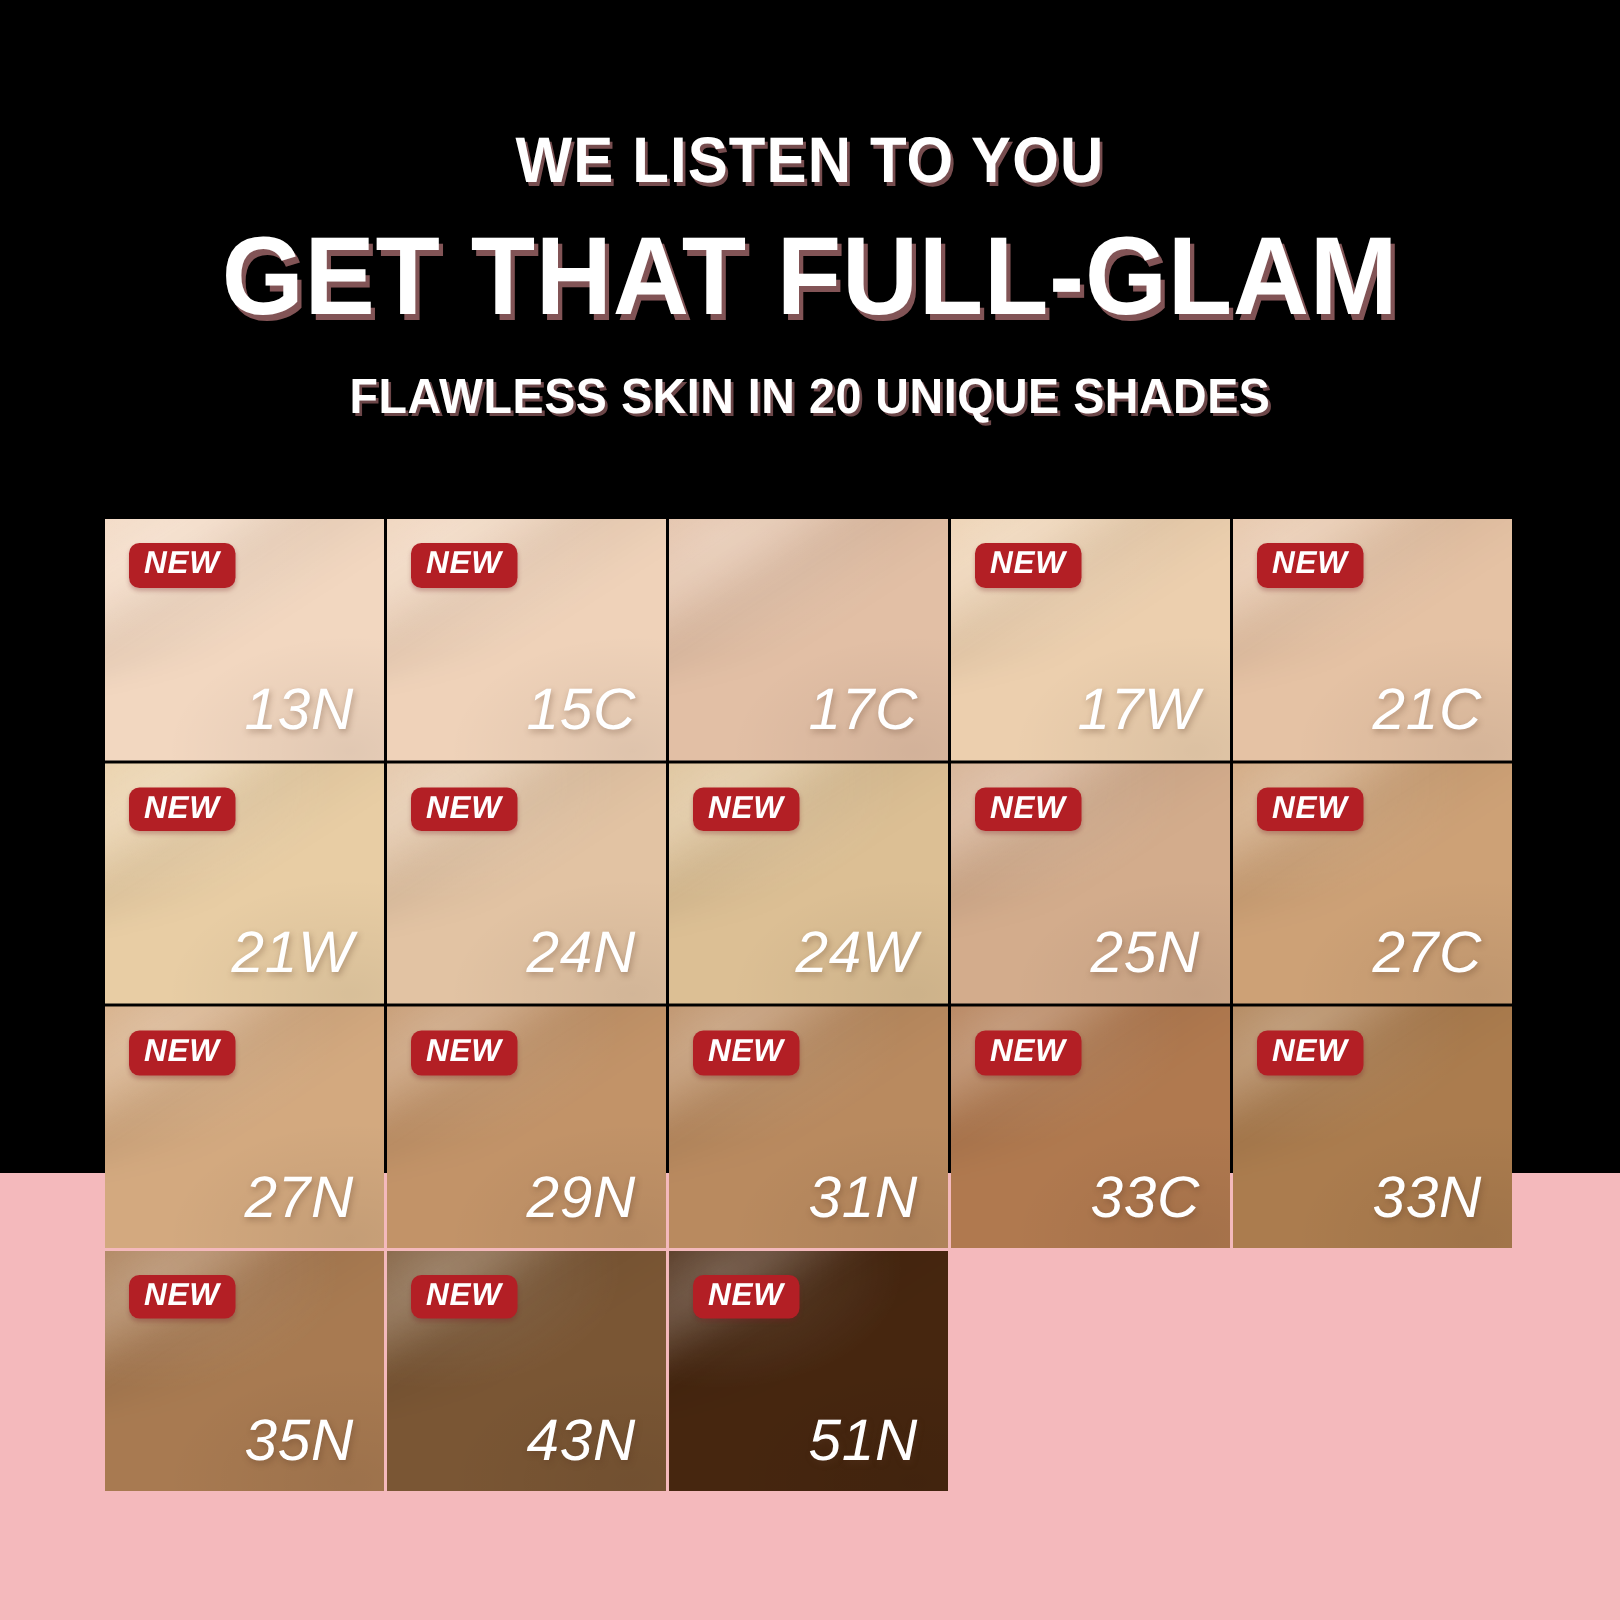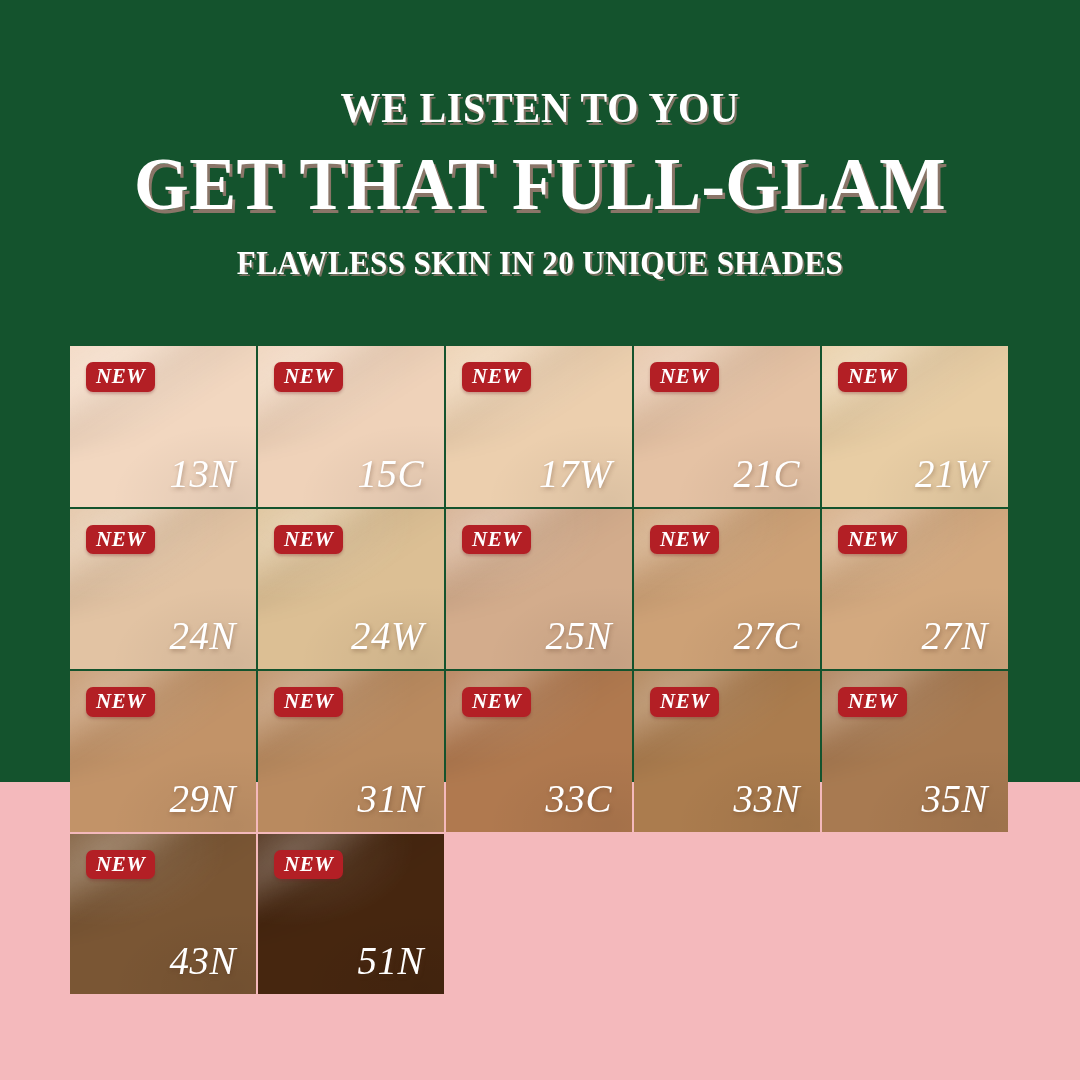--- a/index.html
+++ b/index.html
@@ -12,23 +12,22 @@
     height: 1080px;
     overflow: hidden;
     font-family: "Liberation Sans", sans-serif;
     background: #f4b9bc;
   }
 
   .canvas {
     position: relative;
     width: 1080px;
     height: 782px;
-    background: #14532d;
+    background: #000000;
     box-sizing: border-box;
-    font-family: Liberation Serif, serif;
   }
 
   
   .headline-block {
     position: absolute;
     left: 0;
     top: 86px;
     width: 1080px;
     text-align: center;
   }
@@ -163,20 +162,23 @@
 
   <div class="swatch-grid" id="swatch-grid">
       <div class="swatch" style="background-color: rgb(242, 215, 192);">
         <span class="badge-new">NEW</span>
         <span class="shade-label">13N</span>
       </div>
       <div class="swatch" style="background-color: rgb(239, 210, 185);">
         <span class="badge-new">NEW</span>
         <span class="shade-label">15C</span>
       </div>
+      <div class="swatch" style="background-color: rgb(226, 191, 165);">
+        <span class="shade-label">17C</span>
+      </div>
       <div class="swatch" style="background-color: rgb(236, 207, 174);">
         <span class="badge-new">NEW</span>
         <span class="shade-label">17W</span>
       </div>
       <div class="swatch" style="background-color: rgb(229, 194, 164);">
         <span class="badge-new">NEW</span>
         <span class="shade-label">21C</span>
       </div>
       <div class="swatch" style="background-color: rgb(232, 205, 164);">
         <span class="badge-new">NEW</span>

